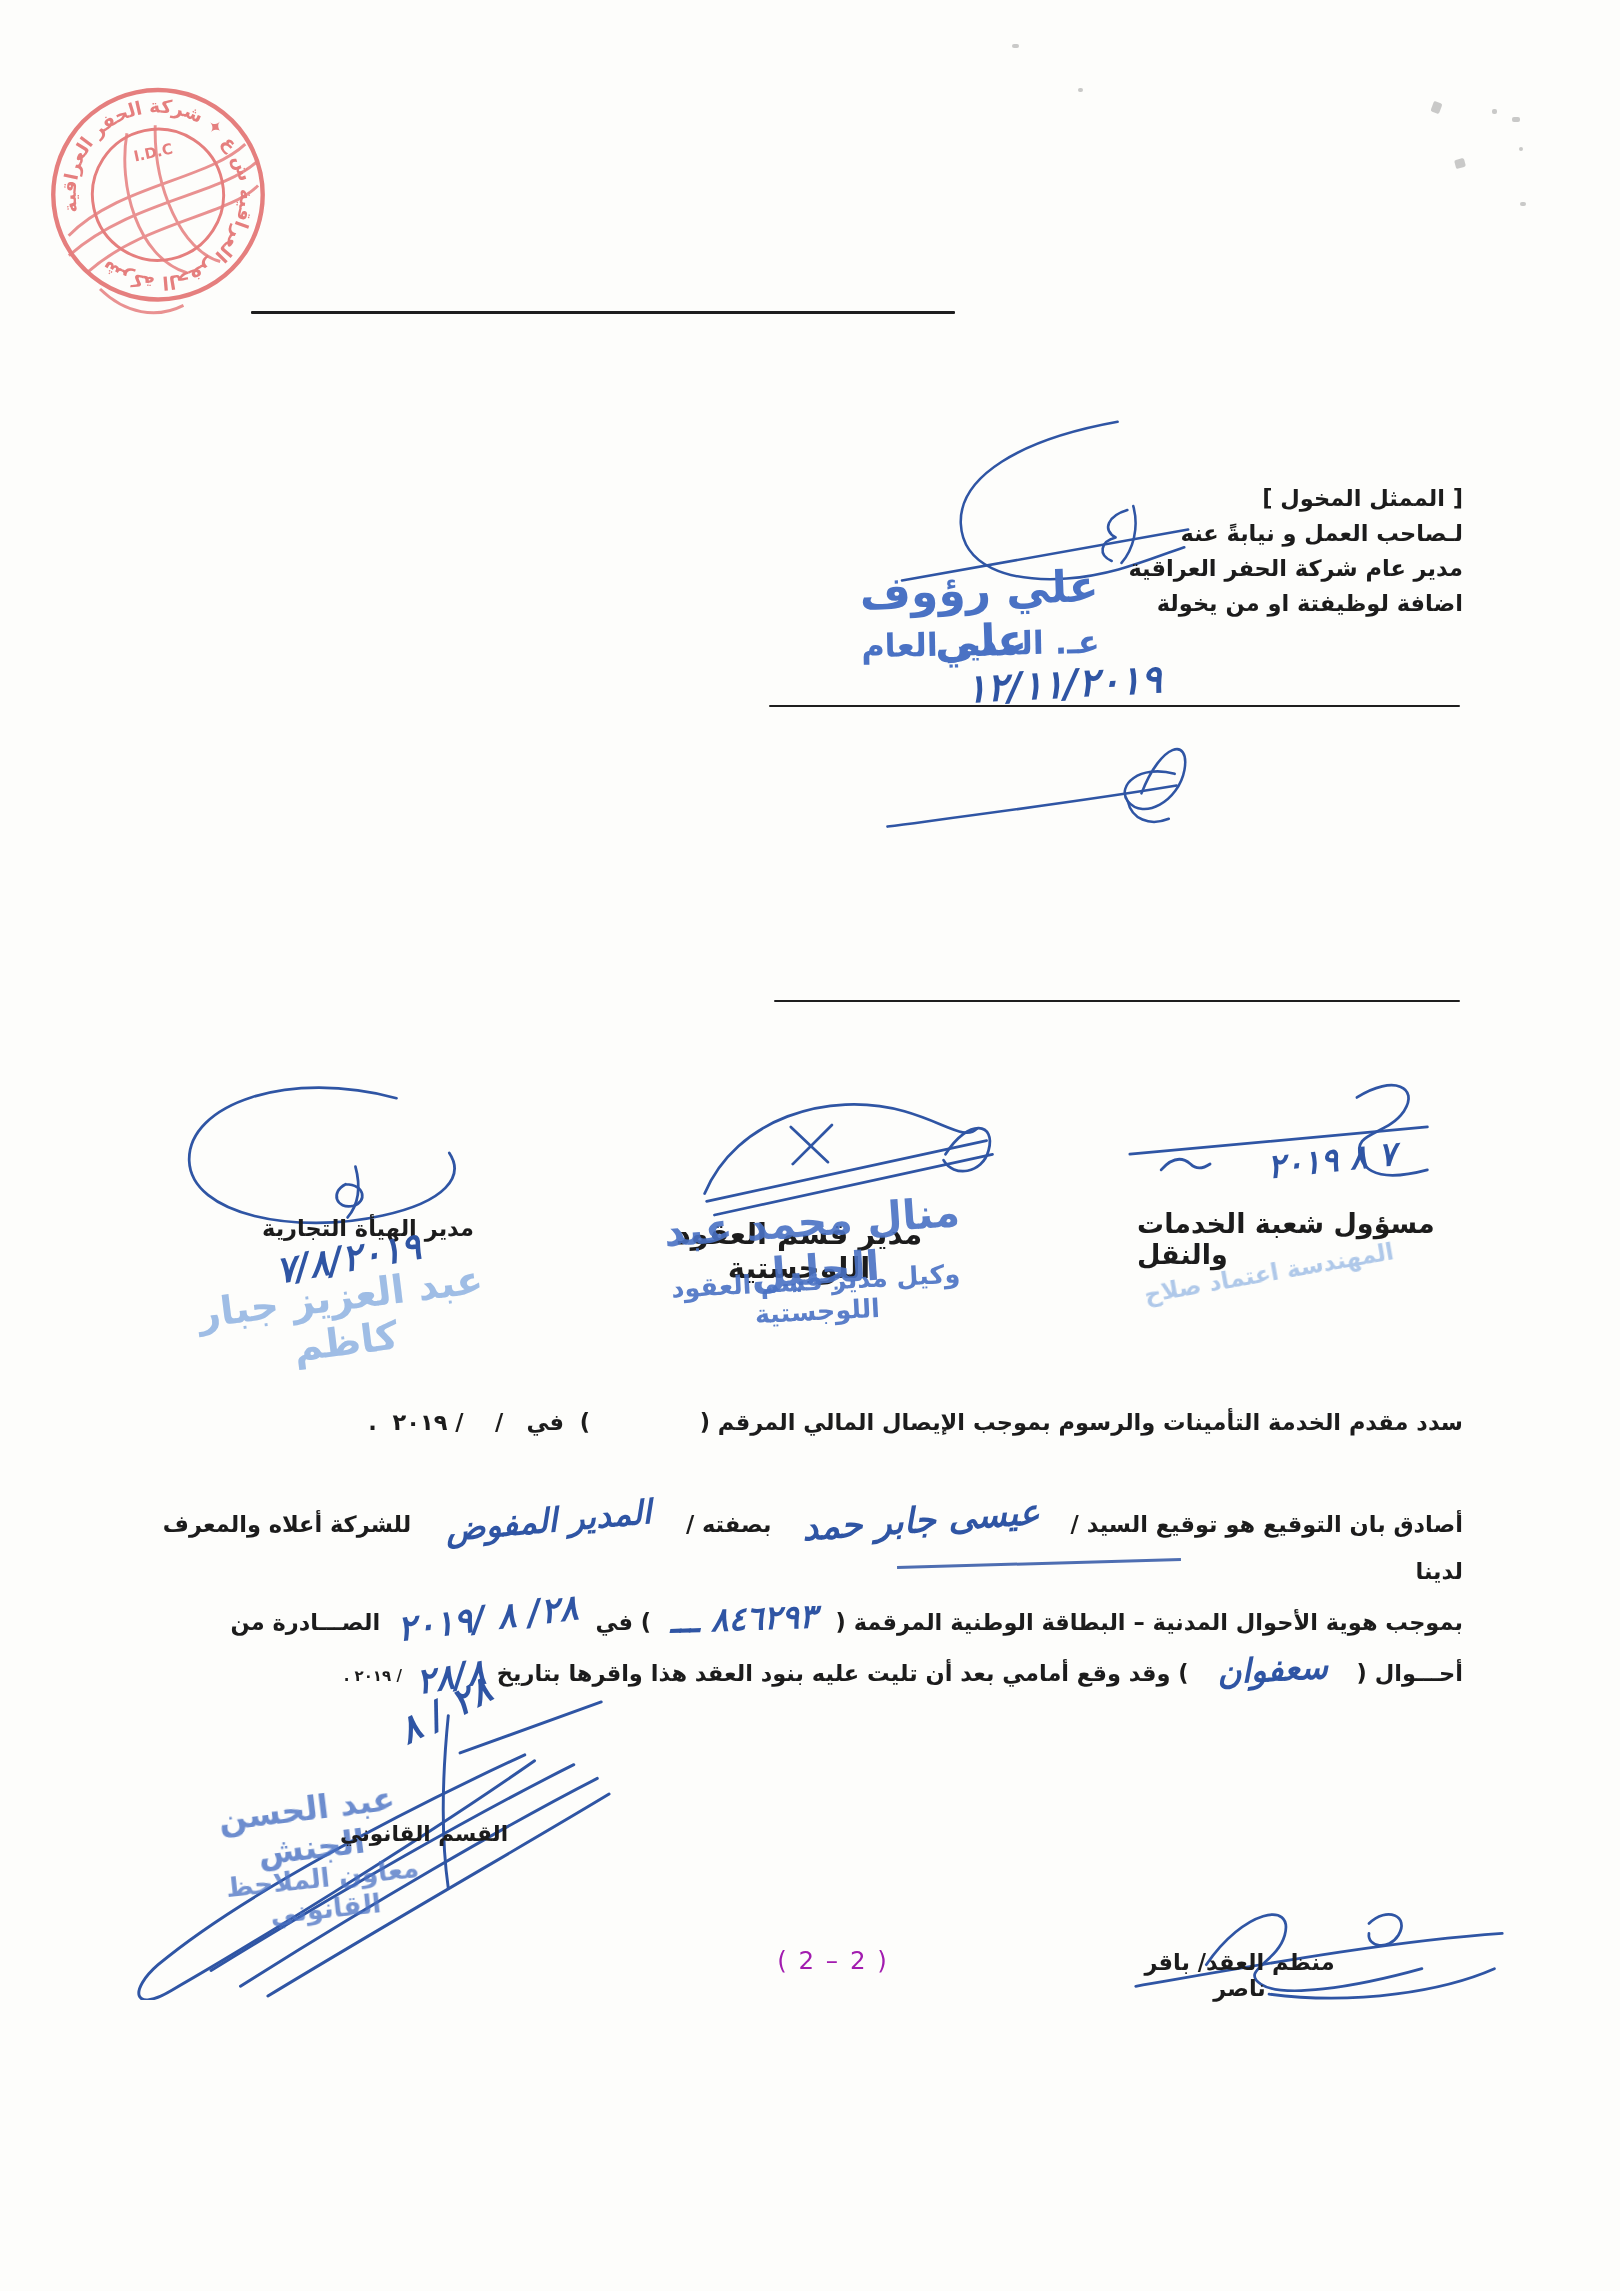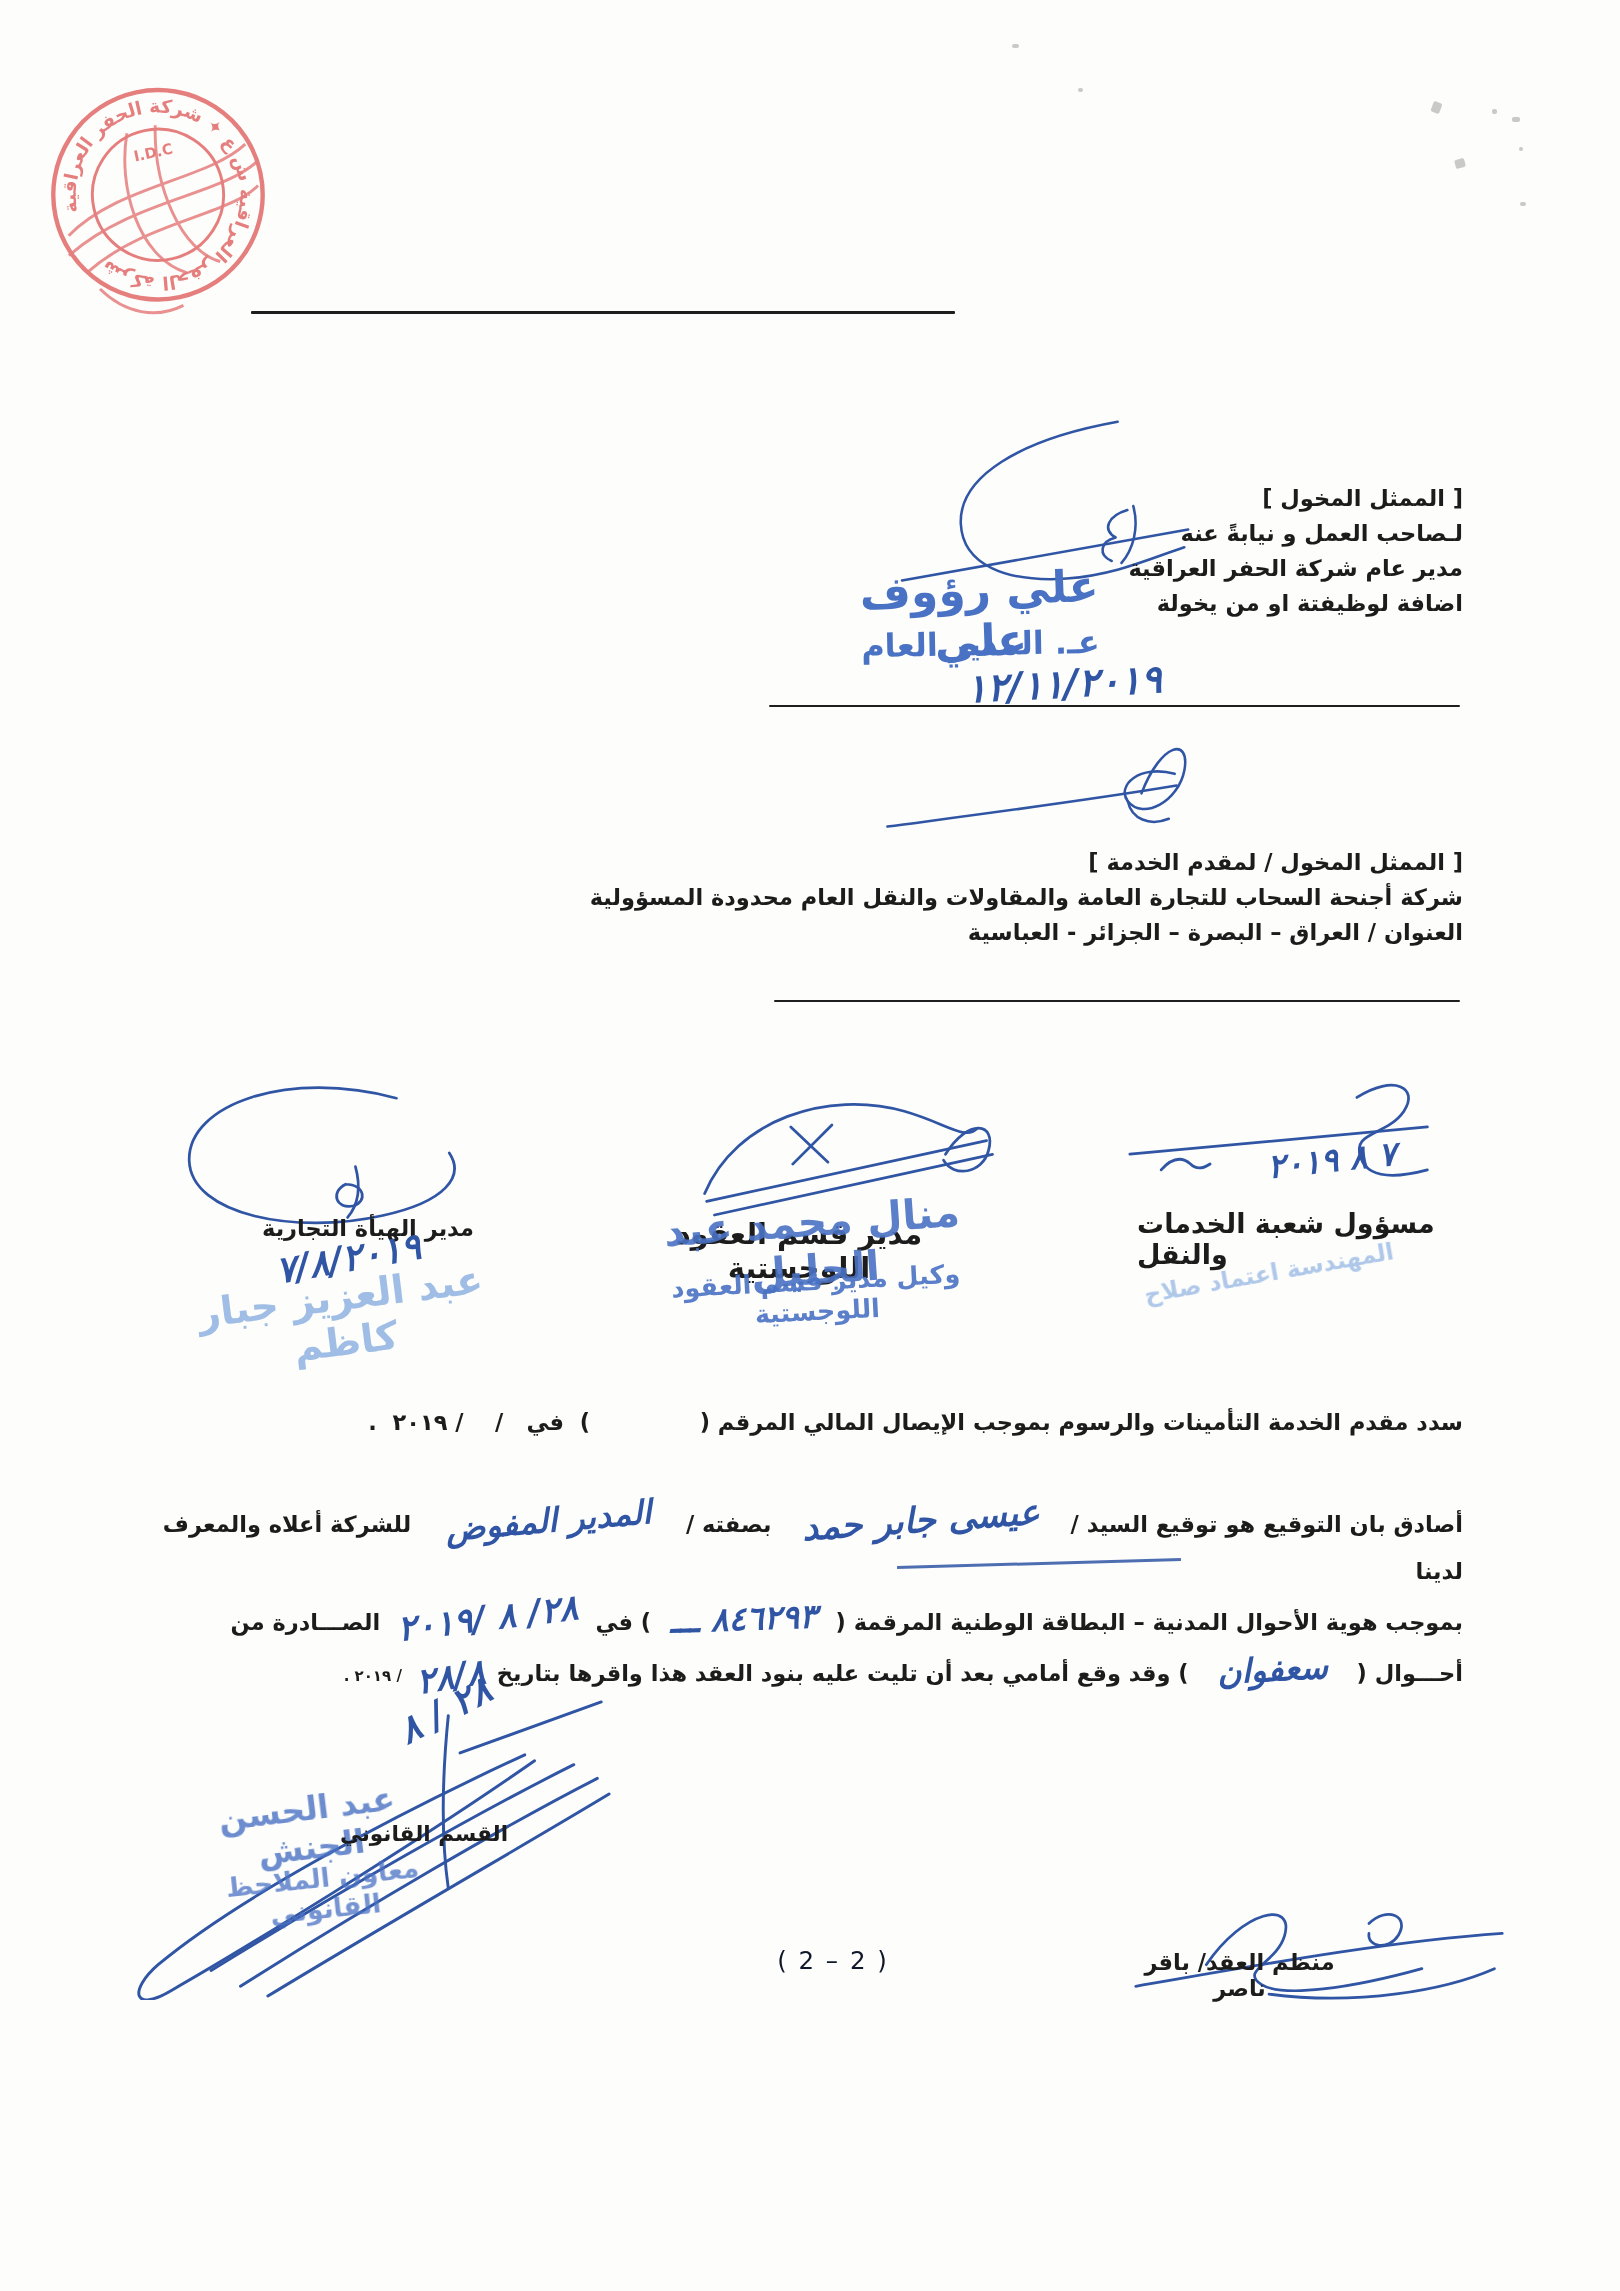--- a/index.html
+++ b/index.html
@@ -77,25 +77,20 @@
   <div class="hline" style="left:769px;top:705px;width:691px;height:2px;"></div>
 
   <svg class="abs sig" style="left:877px;top:725px;" width="314" height="127" viewBox="0 0 320 130">
     <g stroke-width="2.6">
       <path d="M270,70 C290,18 320,12 314,46 C308,78 272,98 256,78 C244,62 268,40 304,50"></path>
       <path d="M10,104 C100,92 210,78 306,62"></path>
       <path d="M256,78 c4,18 22,26 42,18"></path>
     </g>
   </svg>
 
-  <div class="abs print rtl label-line" style="right:157px;top:845px;width:882px;font-size:22.5px;text-align:right;">
-    <div>[ الممثل المخول / لمقدم الخدمة ]</div>
-    <div>شركة أجنحة السحاب للتجارة العامة والمقاولات والنقل العام محدودة المسؤولية</div>
-    <div>العنوان / العراق – البصرة – الجزائر - العباسية</div>
-  </div>
 
   <div class="hline" style="left:774px;top:1000px;width:686px;height:2px;"></div>
 
   <svg class="abs sig" style="left:142px;top:1063px;" width="333" height="176" viewBox="0 0 340 180">
     <g stroke-width="2.8">
       <path d="M260,36 C150,6 46,42 48,100 C50,156 158,176 246,156 C310,142 330,116 314,92"></path>
       <path d="M208,124 c-16,8 -10,26 8,22 c14,-4 12,-22 -8,-22"></path>
       <path d="M218,106 c6,22 2,40 -8,52"></path>
     </g>
   </svg>
@@ -164,21 +159,21 @@
       <path d="M208,306 C340,226 480,146 556,100"></path>
       <path d="M392,20 C386,80 384,140 392,196"></path>
       <path d="M404,58 L548,6"></path>
     </g>
   </svg>
   <div class="abs hand rtl" style="left:323px;top:1707px;width:176px;font-size:37px;transform:rotate(-28deg);">٢٨ / ٨</div>
   <div class="abs bstamp" style="left:162px;top:1789px;width:294px;font-size:33px;text-align:center;transform:rotate(-7deg);opacity:.8;filter:blur(0.3px);">عبد الحسن الجنش</div>
   <div class="abs print rtl" style="left:316px;top:1821px;width:216px;font-size:21.6px;text-align:center;">القسم القانوني</div>
   <div class="abs bstamp" style="left:167px;top:1862px;width:314px;font-size:26.5px;text-align:center;transform:rotate(-6deg);opacity:.75;filter:blur(0.3px);">معاون الملاحظ القانوني</div>
 
-  <div class="abs" style="left:774px;top:1946px;width:118px;font-size:24.5px;color:#0f172a;text-align:center;letter-spacing:2px;">( 2 – 2 )</div>
+  <div class="abs" style="left:774px;top:1946px;width:118px;font-size:24.5px;color:#a21caf;text-align:center;letter-spacing:2px;">( 2 – 2 )</div>
 
   <svg class="abs sig" style="left:1122px;top:1892px;" width="392" height="118" viewBox="0 0 400 120">
     <g stroke-width="2.8">
       <path d="M86,74 C124,18 176,8 166,44 C158,72 120,80 142,94 C164,108 234,98 306,78"></path>
       <path d="M14,96 C130,76 270,50 388,42"></path>
       <path d="M252,32 c18,-18 42,-8 30,12 c-10,16 -32,12 -30,-2"></path>
       <path d="M150,104 C240,116 330,100 380,78"></path>
     </g>
   </svg>
   <div class="abs print rtl" style="left:1127px;top:1949px;width:225px;font-size:22.5px;text-align:center;">منظم العقد/ باقر ناصر</div>

